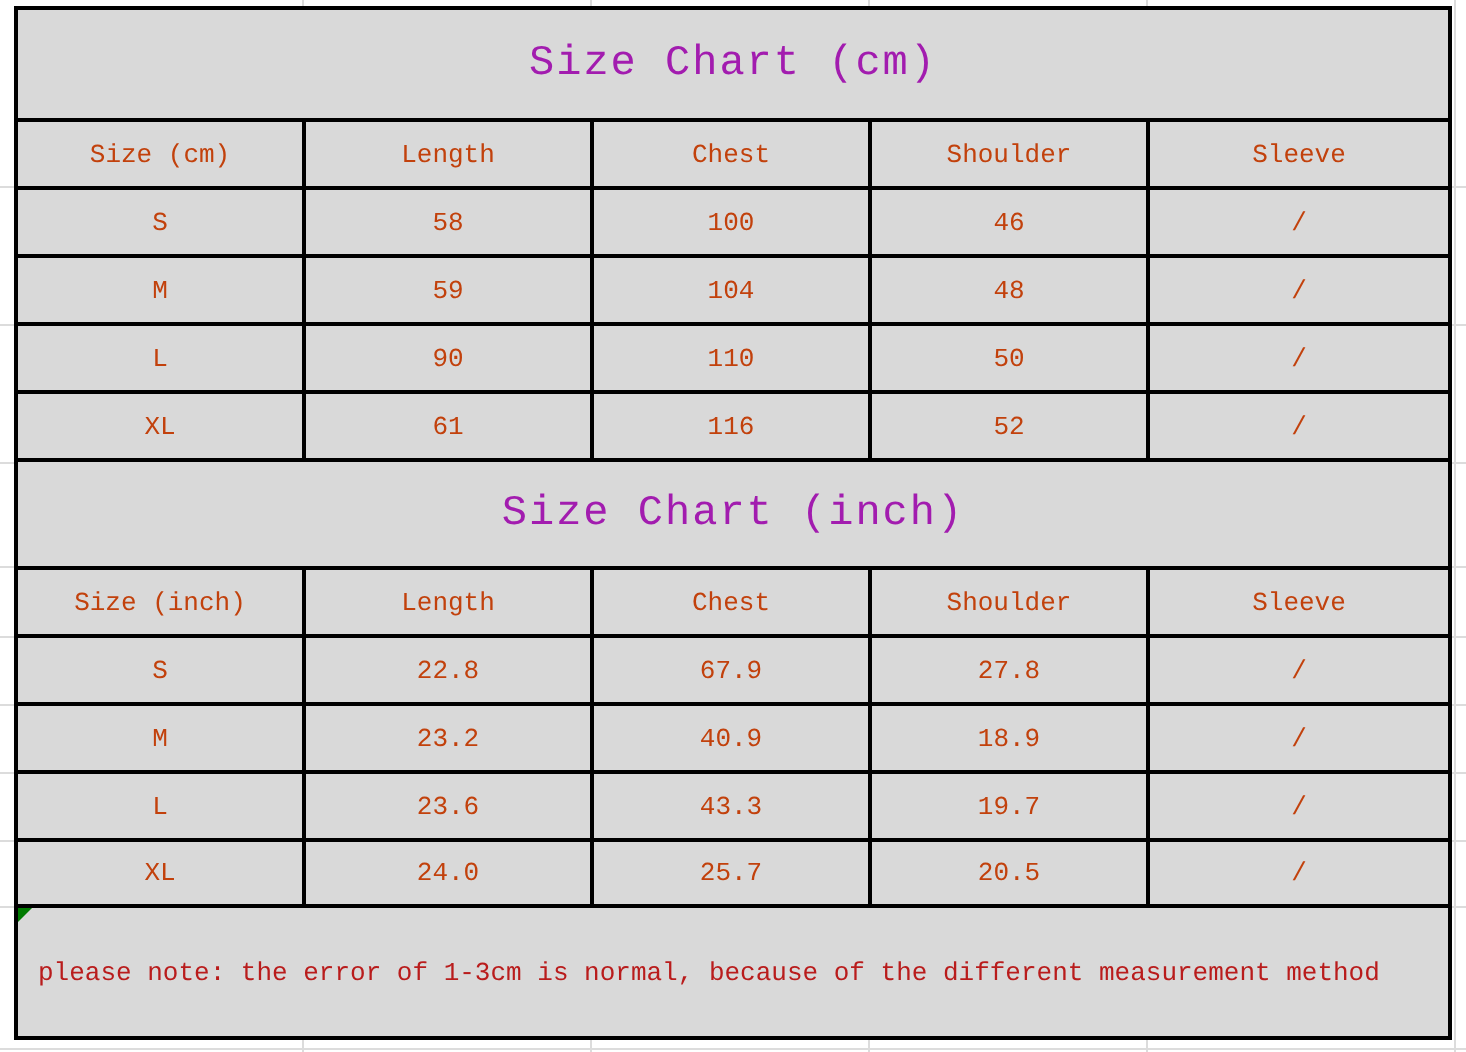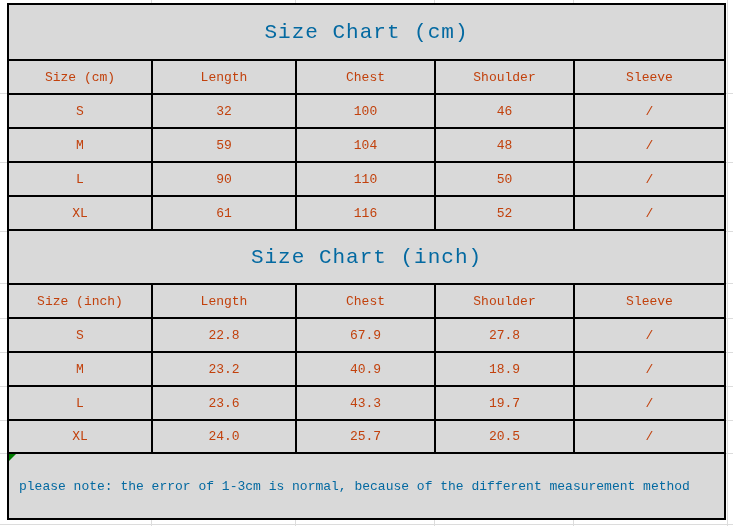--- a/index.html
+++ b/index.html
@@ -33,29 +33,29 @@
     overflow:hidden;
     white-space:nowrap;
   }
   tr.r{height:34px;}
   tr.r-last{height:33px;}
   tr.r-title{height:56px;}
   tr.r-title2{height:54px;margin-top:28px;}
   tr.r-note{height:66px;}
   td.title-cell{
     font-size:21px;
-    color:#0369a1;
+    color:#a21caf;
     letter-spacing:1px;
   }
   td.note-cell{
     text-align:left;
     padding-left:10px;
     position:relative;
     font-size:13px;
-    color:#0369a1;
+    color:#b91c1c;
   }
   .err-tri{
     position:absolute;left:0;top:0;
     width:0;height:0;
     border-top:7px solid #007b00;
     border-right:7px solid transparent;
   }
 </style>
 </head>
 <body>
@@ -93,21 +93,21 @@
   </tr>
   <tr class="r">
     <td>Size (cm)</td>
     <td>Length</td>
     <td>Chest</td>
     <td>Shoulder</td>
     <td>Sleeve</td>
   </tr>
   <tr class="r">
     <td>S</td>
-    <td>32</td>
+    <td>58</td>
     <td>100</td>
     <td>46</td>
     <td>/</td>
   </tr>
   <tr class="r">
     <td>M</td>
     <td>59</td>
     <td>104</td>
     <td>48</td>
     <td>/</td>

